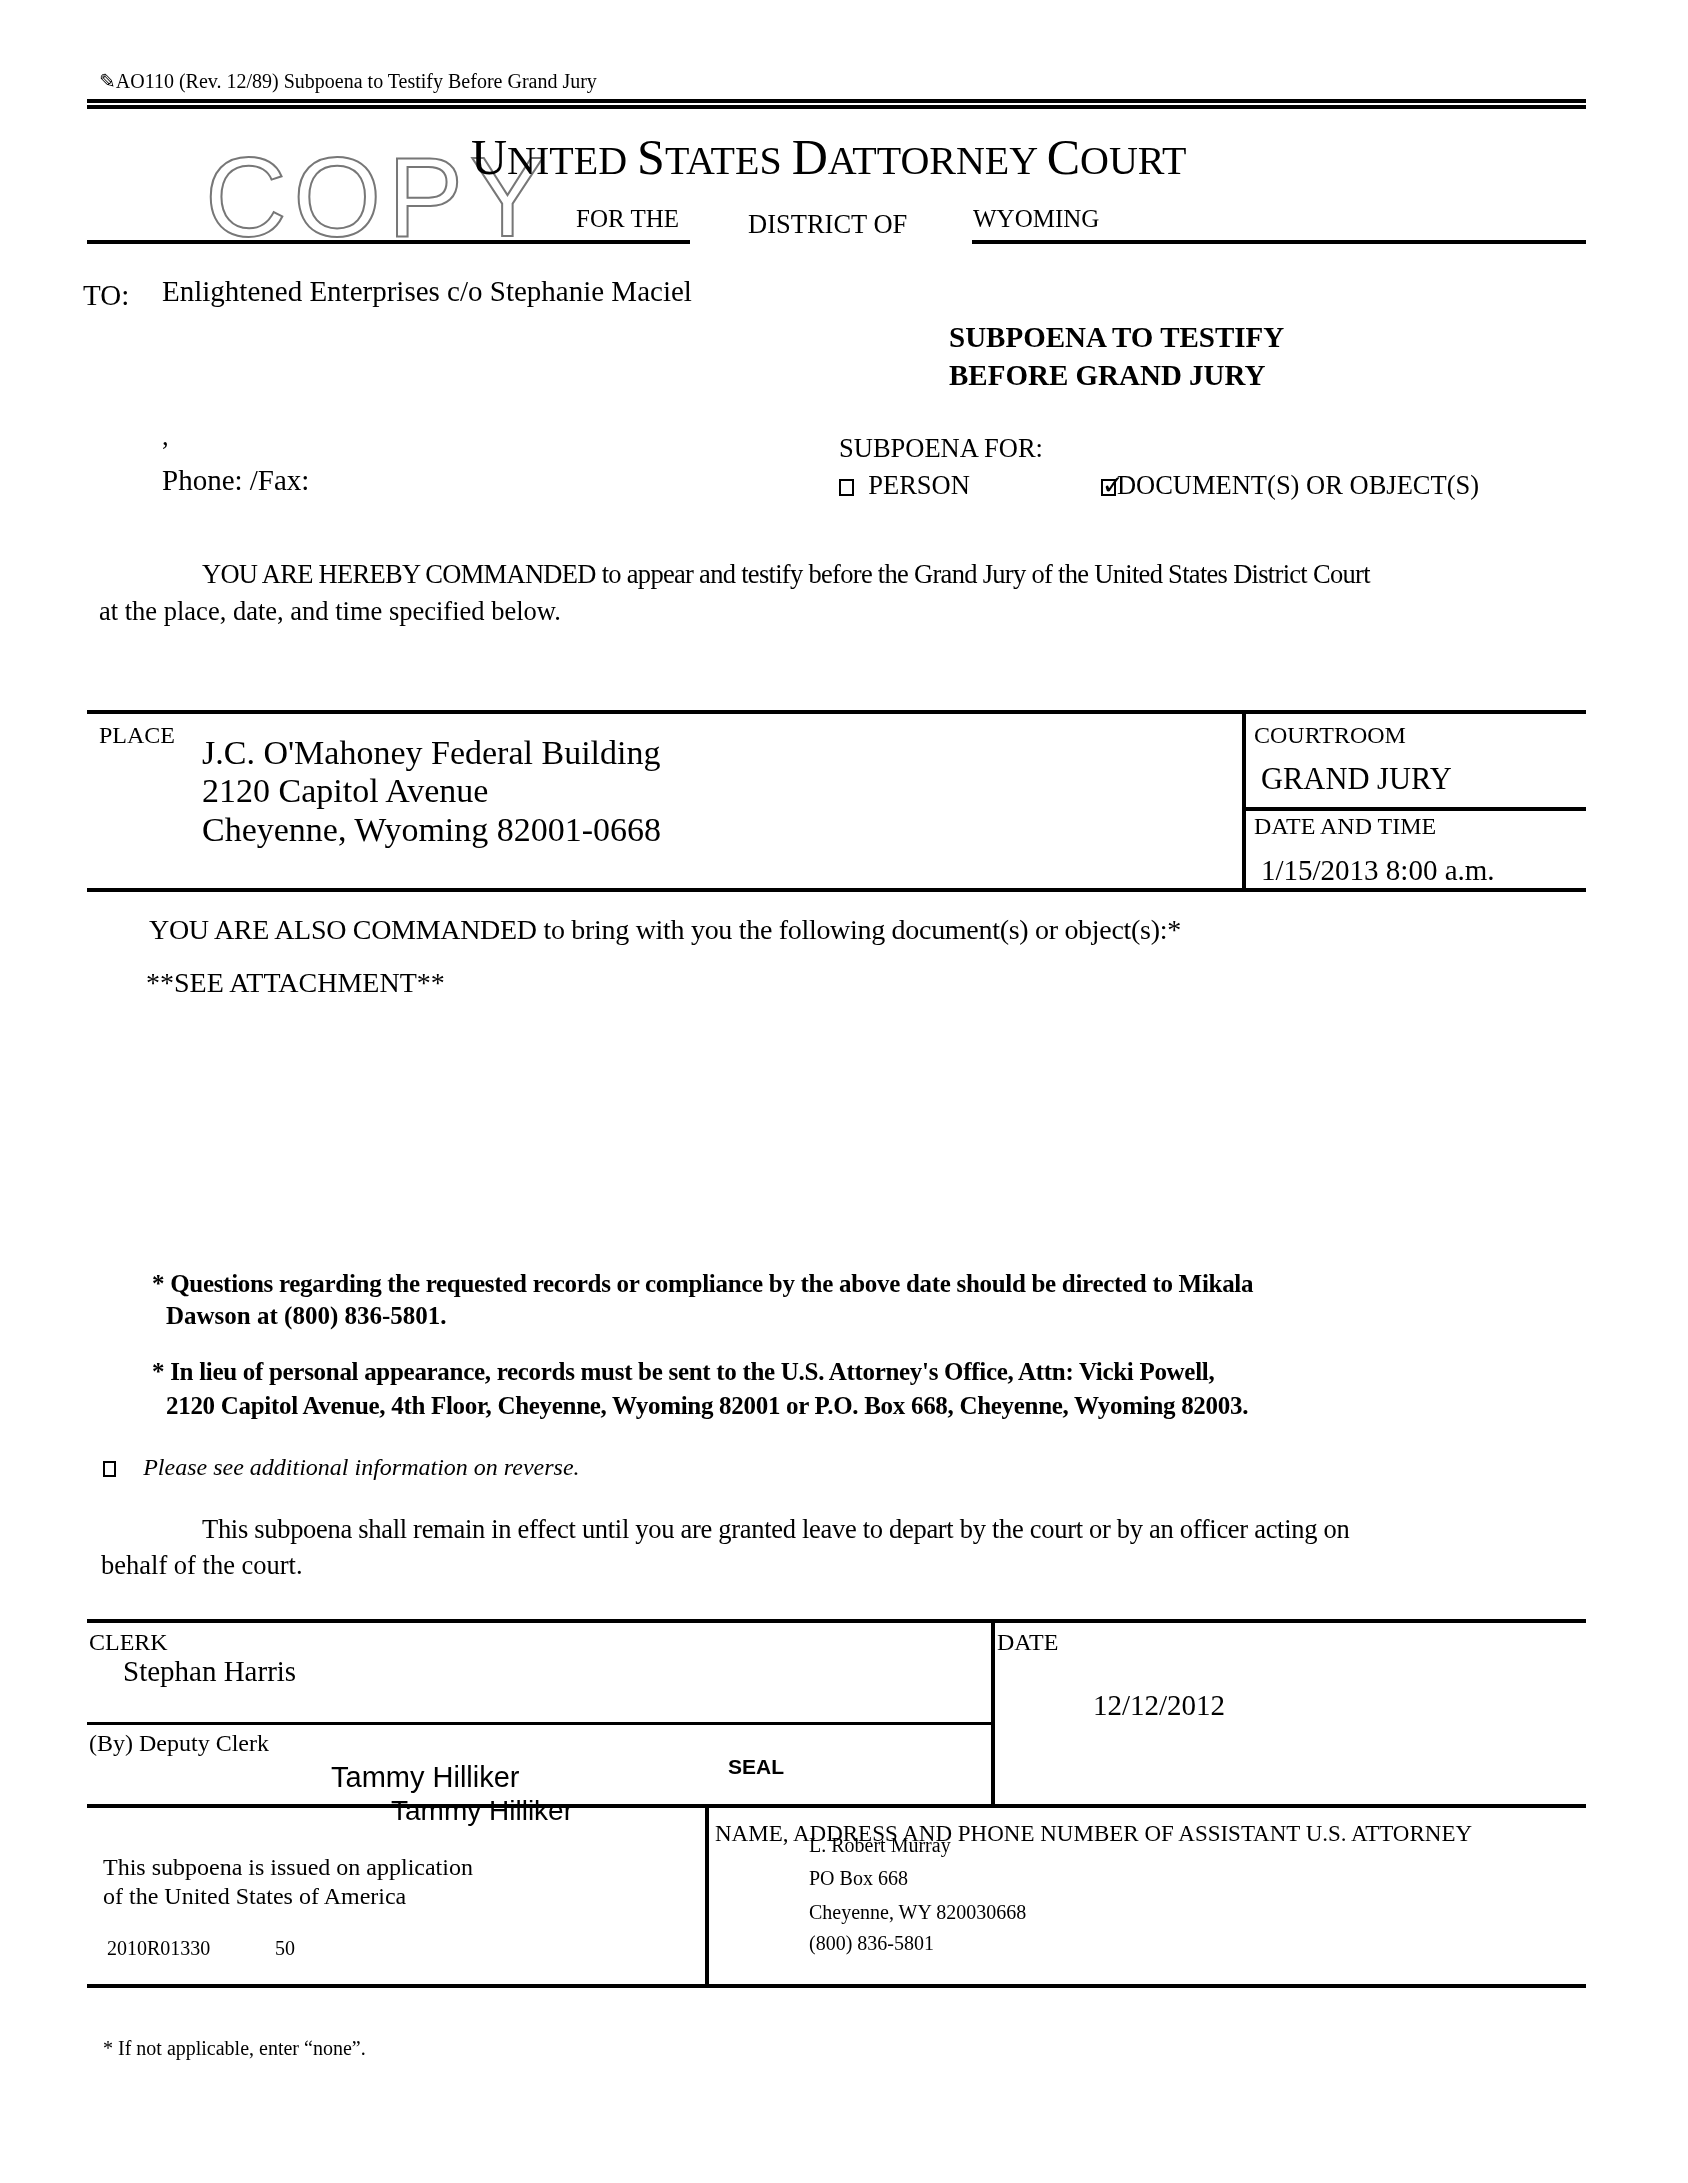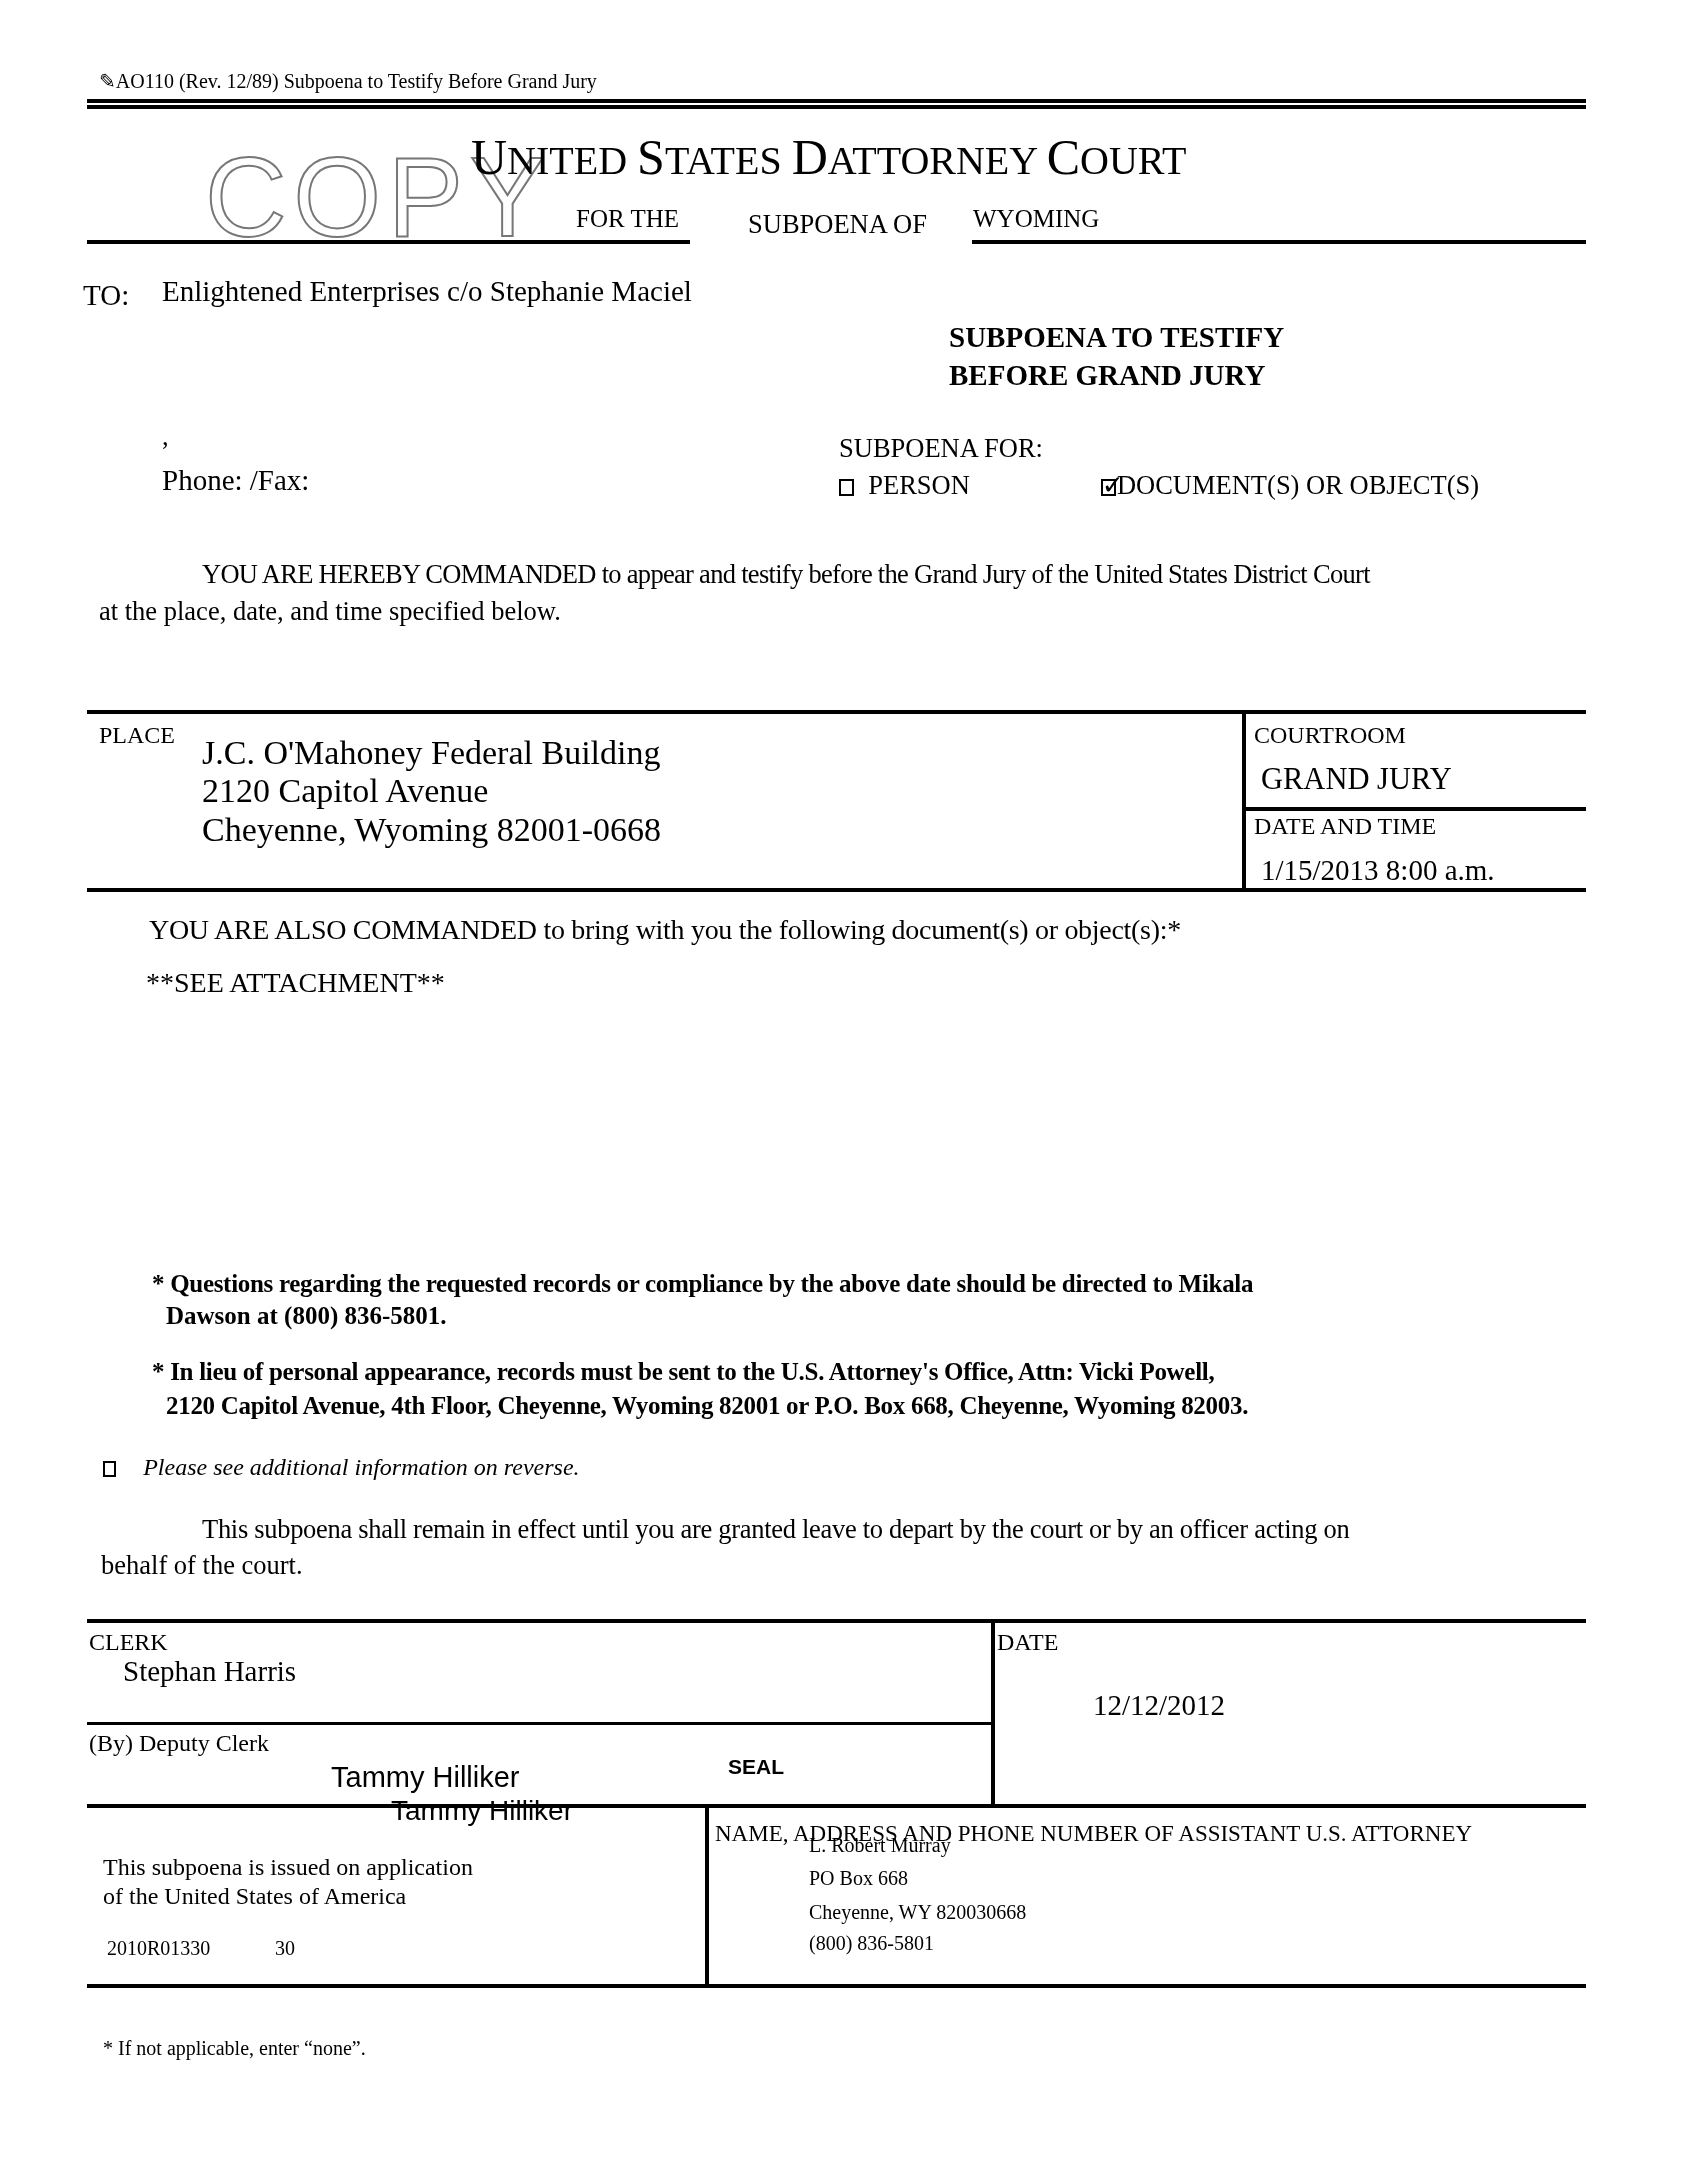--- a/index.html
+++ b/index.html
@@ -26,21 +26,21 @@
 <div class="rule" style="left:87px; top:99px; width:1499px; height:4px;"></div>
 <div class="rule" style="left:87px; top:105px; width:1499px; height:4px;"></div>
 
 <div class="abs copy-stamp" style="left:205px; top:132px;">COPY</div>
 
 <div class="abs" style="left:471px; top:132px; line-height:1;">
   <span class="sc-big">U</span><span class="sc-small">NITED </span><span class="sc-big">S</span><span class="sc-small">TATES </span><span class="sc-big">D</span><span class="sc-small">ATTORNEY </span><span class="sc-big">C</span><span class="sc-small">OURT</span>
 </div>
 <div class="abs" style="left:576px; top:205px; font-size:25px;">FOR THE</div>
 <div class="rule" style="left:576px; top:240px; width:113px; height:2.6px;"></div>
-<div class="abs" style="left:748px; top:209px; font-size:26.5px;">SUBPOENA OF</div>
+<div class="abs" style="left:748px; top:209px; font-size:26.5px;">DISTRICT OF</div>
 <div class="abs" style="left:973px; top:205px; font-size:25px;">WYOMING</div>
 <div class="rule" style="left:87px; top:240px; width:603px; height:4px;"></div>
 <div class="rule" style="left:972px; top:240px; width:614px; height:4px;"></div>
 
 <div class="abs" style="left:83px; top:279px; font-size:29px;">TO:</div>
 <div class="abs" style="left:162px; top:275px; font-size:29px;">Enlightened Enterprises c/o Stephanie Maciel</div>
 <div class="abs" style="left:162px; top:421px; font-size:26.5px;">,</div>
 <div class="abs" style="left:162px; top:464px; font-size:29px;">Phone: /Fax:</div>
 
 <div class="abs bold" style="left:949px; top:321px; font-size:29px;">SUBPOENA TO TESTIFY</div>
@@ -98,21 +98,21 @@
 <div class="abs sig bold" style="left:728px; top:1755px; font-size:21px;">SEAL</div>
 <div class="vrule" style="left:991px; top:1621px; height:185px;"></div>
 <div class="abs small-label" style="left:997px; top:1629px;">DATE</div>
 <div class="abs" style="left:1093px; top:1689px; font-size:29px;">12/12/2012</div>
 
 <div class="rule" style="left:87px; top:1804px; width:1499px; height:4px;"></div>
 <div class="abs sig" style="left:391px; top:1795px; font-size:28px; font-weight:300;">Tammy Hilliker</div>
 <div class="abs" style="left:103px; top:1854px; font-size:24px;">This subpoena is issued on application</div>
 <div class="abs" style="left:103px; top:1883px; font-size:24px;">of the United States of America</div>
 <div class="abs" style="left:107px; top:1937px; font-size:20px;">2010R01330</div>
-<div class="abs" style="left:275px; top:1937px; font-size:20px;">30</div>
+<div class="abs" style="left:275px; top:1937px; font-size:20px;">50</div>
 <div class="vrule" style="left:705px; top:1806px; height:179px;"></div>
 <div class="abs" style="left:715px; top:1821px; font-size:23px;">NAME, ADDRESS AND PHONE NUMBER OF ASSISTANT U.S. ATTORNEY</div>
 <div class="abs" style="left:809px; top:1834px; font-size:20px;">L. Robert Murray</div>
 <div class="abs" style="left:809px; top:1867px; font-size:20px;">PO Box 668</div>
 <div class="abs" style="left:809px; top:1901px; font-size:20px;">Cheyenne, WY 820030668</div>
 <div class="abs" style="left:809px; top:1932px; font-size:20px;">(800) 836-5801</div>
 <div class="rule" style="left:87px; top:1984px; width:1499px; height:4px;"></div>
 
 <div class="abs" style="left:103px; top:2037px; font-size:20px;">* If not applicable, enter “none”.</div>
 

